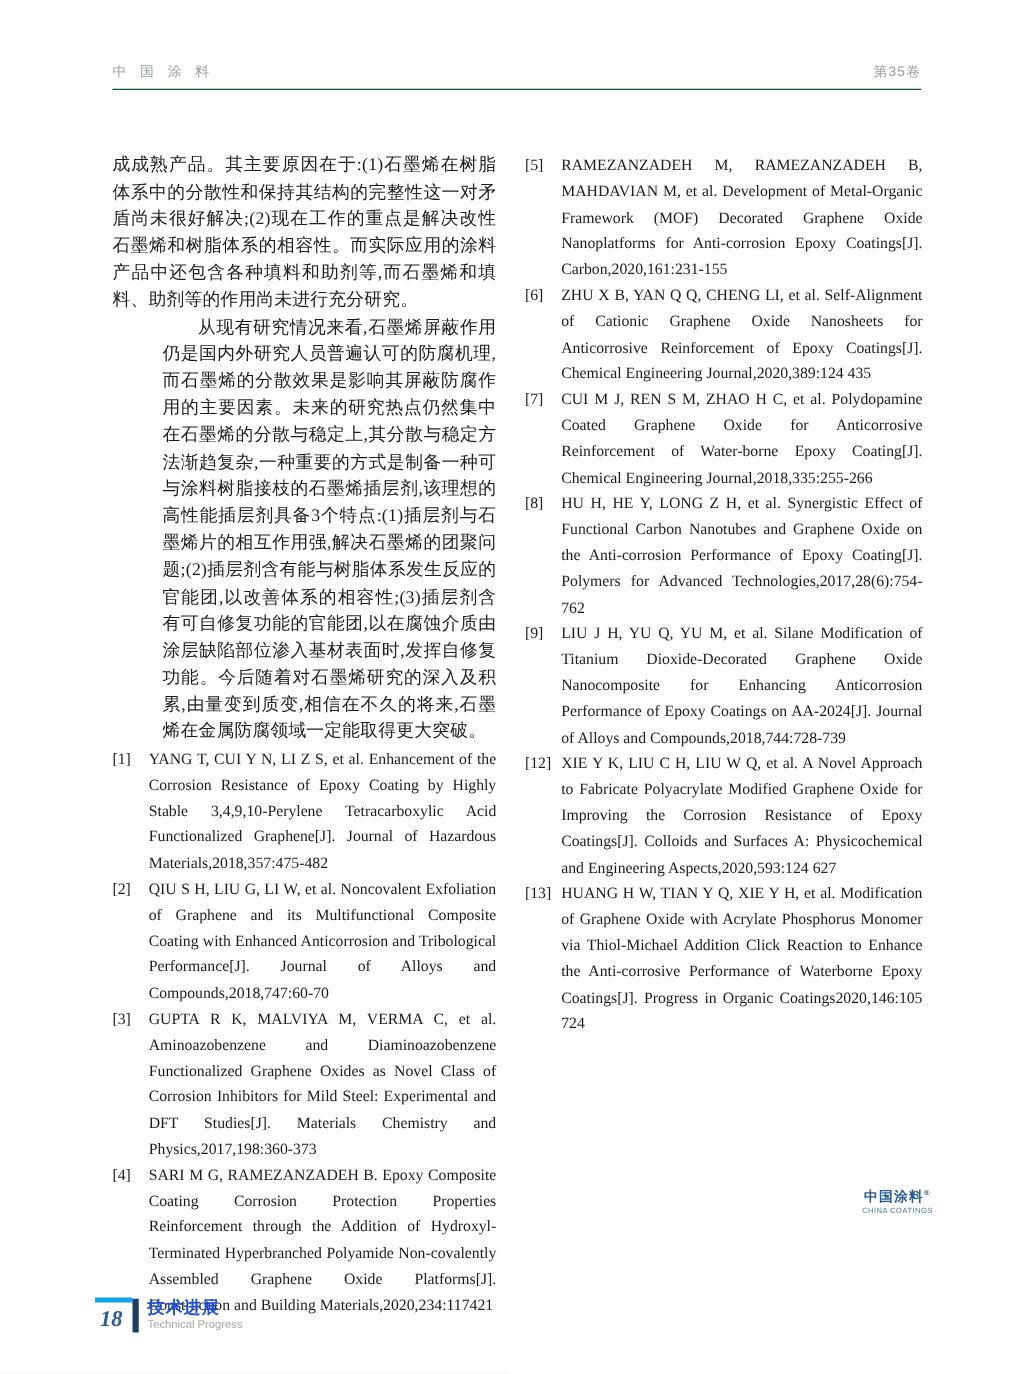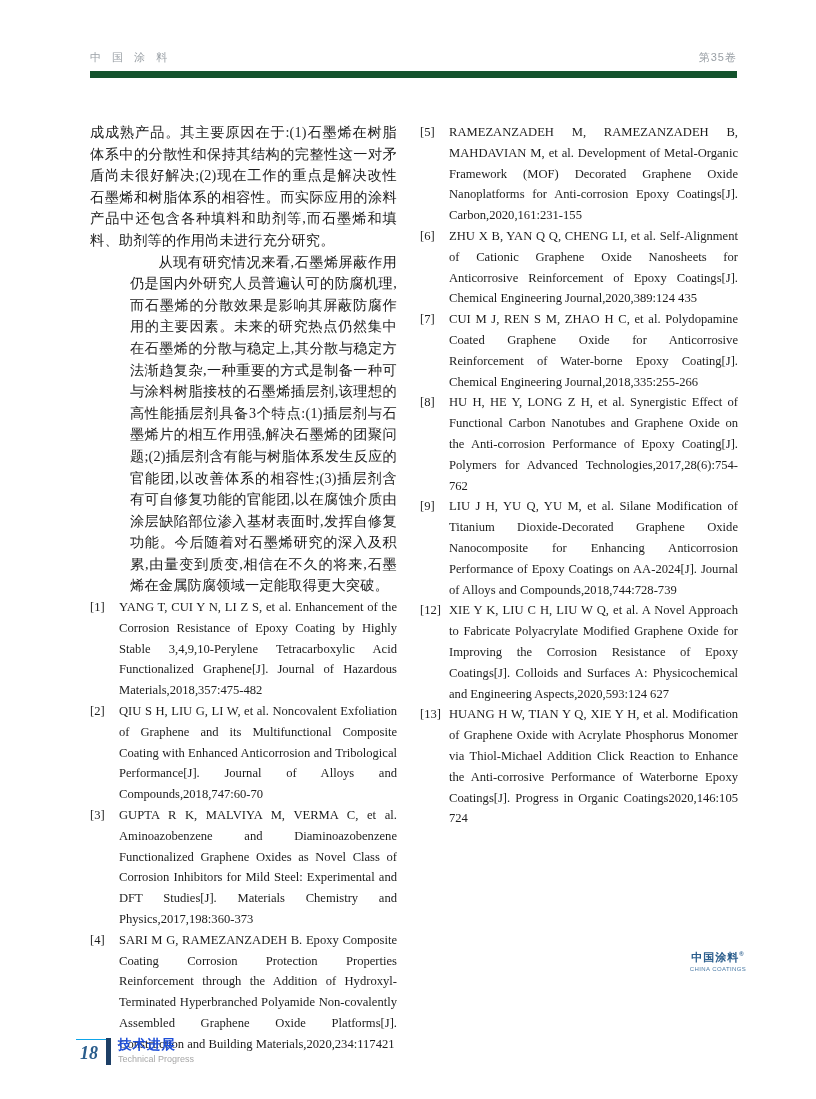--- a/index.html
+++ b/index.html
@@ -13,21 +13,21 @@
     overflow:hidden;
     box-sizing:border-box;
   }
   
   .header{
     position:absolute;left:90px;right:79px;top:50px;
     display:flex;justify-content:space-between;align-items:flex-start;
     font-family:"Liberation Sans","DejaVu Sans",sans-serif;
     font-size:11px;color:#9aa0a6;
     padding-bottom:6px;
-    border-bottom:7px solid #14532d;
+    border-bottom:1px solid #14532d;
   }
   .header .journal{letter-spacing:4px;}
   .header .volume{letter-spacing:1px;}
   
   .col{position:absolute;top:122px;}
   .col-left{left:90px;width:307px;}
   .col-right{left:420px;width:318px;}
   .cn-para{
     font-size:14.2px;line-height:21.6px;
     text-align:justify;
@@ -60,21 +60,21 @@
   
   .footer{
     position:absolute;left:76px;top:1038px;
     display:flex;align-items:center;
   }
   .page-num{
     font-family:"Liberation Serif","DejaVu Serif",serif;
     font-style:italic;font-weight:bold;
     font-size:18px;color:#2a5d8c;
     padding:3px 8px 0 4px;
-    border-top:1px solid #0ea5e9;
+    border-top:4px solid #0ea5e9;
   }
   .footer-bar{
     width:5px;height:27px;background:#1d3f66;margin-right:7px;
   }
   .footer-titles{
     font-family:"Liberation Sans","DejaVu Sans",sans-serif;
     line-height:1.1;
   }
   .footer-cn{font-size:13.5px;color:#1d4ed8;font-weight:bold;letter-spacing:1px;}
   .footer-en{font-size:9px;color:#a7a7a7;margin-top:2px;}

